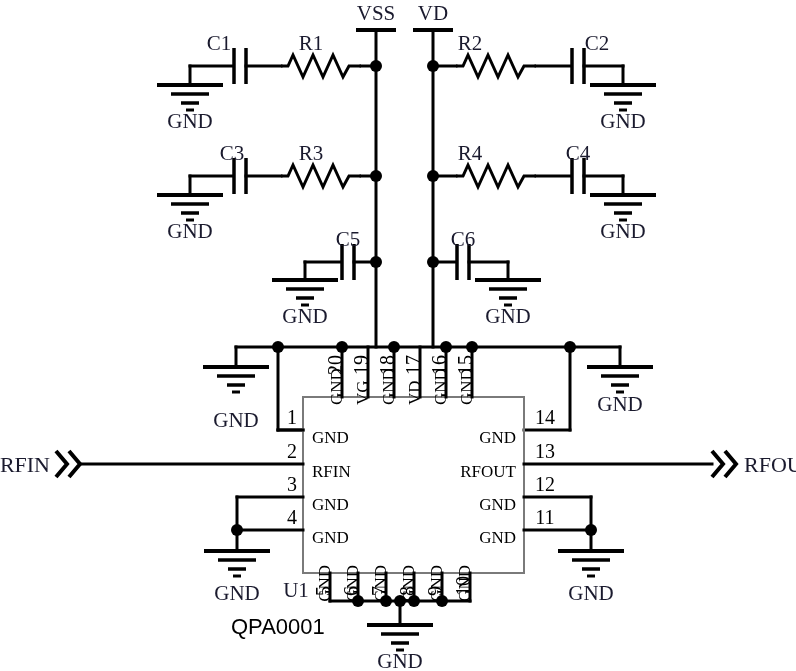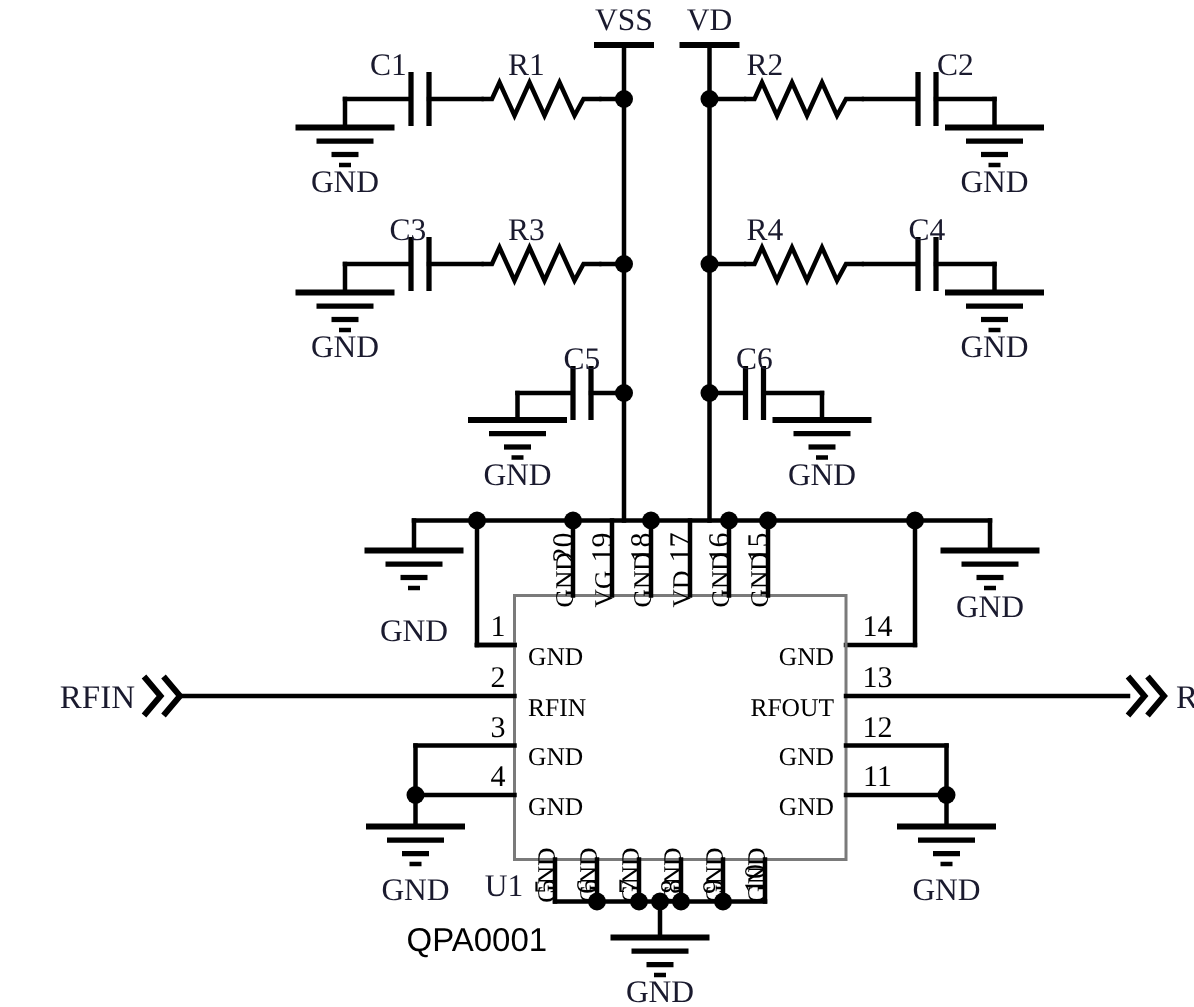--- a/index.html
+++ b/index.html
@@ -1,18 +1,18 @@
 <!DOCTYPE html>
 <html><head>
 <meta charset="utf-8">
 <style>
   html,body{margin:0;padding:0;background:#ffffff;}
   body{width:796px;height:671px;overflow:hidden;
        font-family:"Liberation Serif",serif;}
-  #sheet{position:relative;width:629px;height:671px;background:#fff;margin-left:40px;}
+  #sheet{position:relative;width:629px;height:671px;background:#fff;}
   svg{display:block;}
   .wire{stroke:#000;stroke-width:3;fill:none;stroke-linecap:square;}
   .body-line{stroke:#7a7a7a;stroke-width:2;fill:none;}
   .dot{fill:#000;}
   .lbl{font-family:"Liberation Serif",serif;fill:#1a1a2e;}
   .reflbl{font-size:21px;}
   .gndlbl{font-size:21px;}
   .railb{font-size:21px;}
   .pinnum{font-size:20px;fill:#000;}
   .pinname{font-size:17px;fill:#000;}

